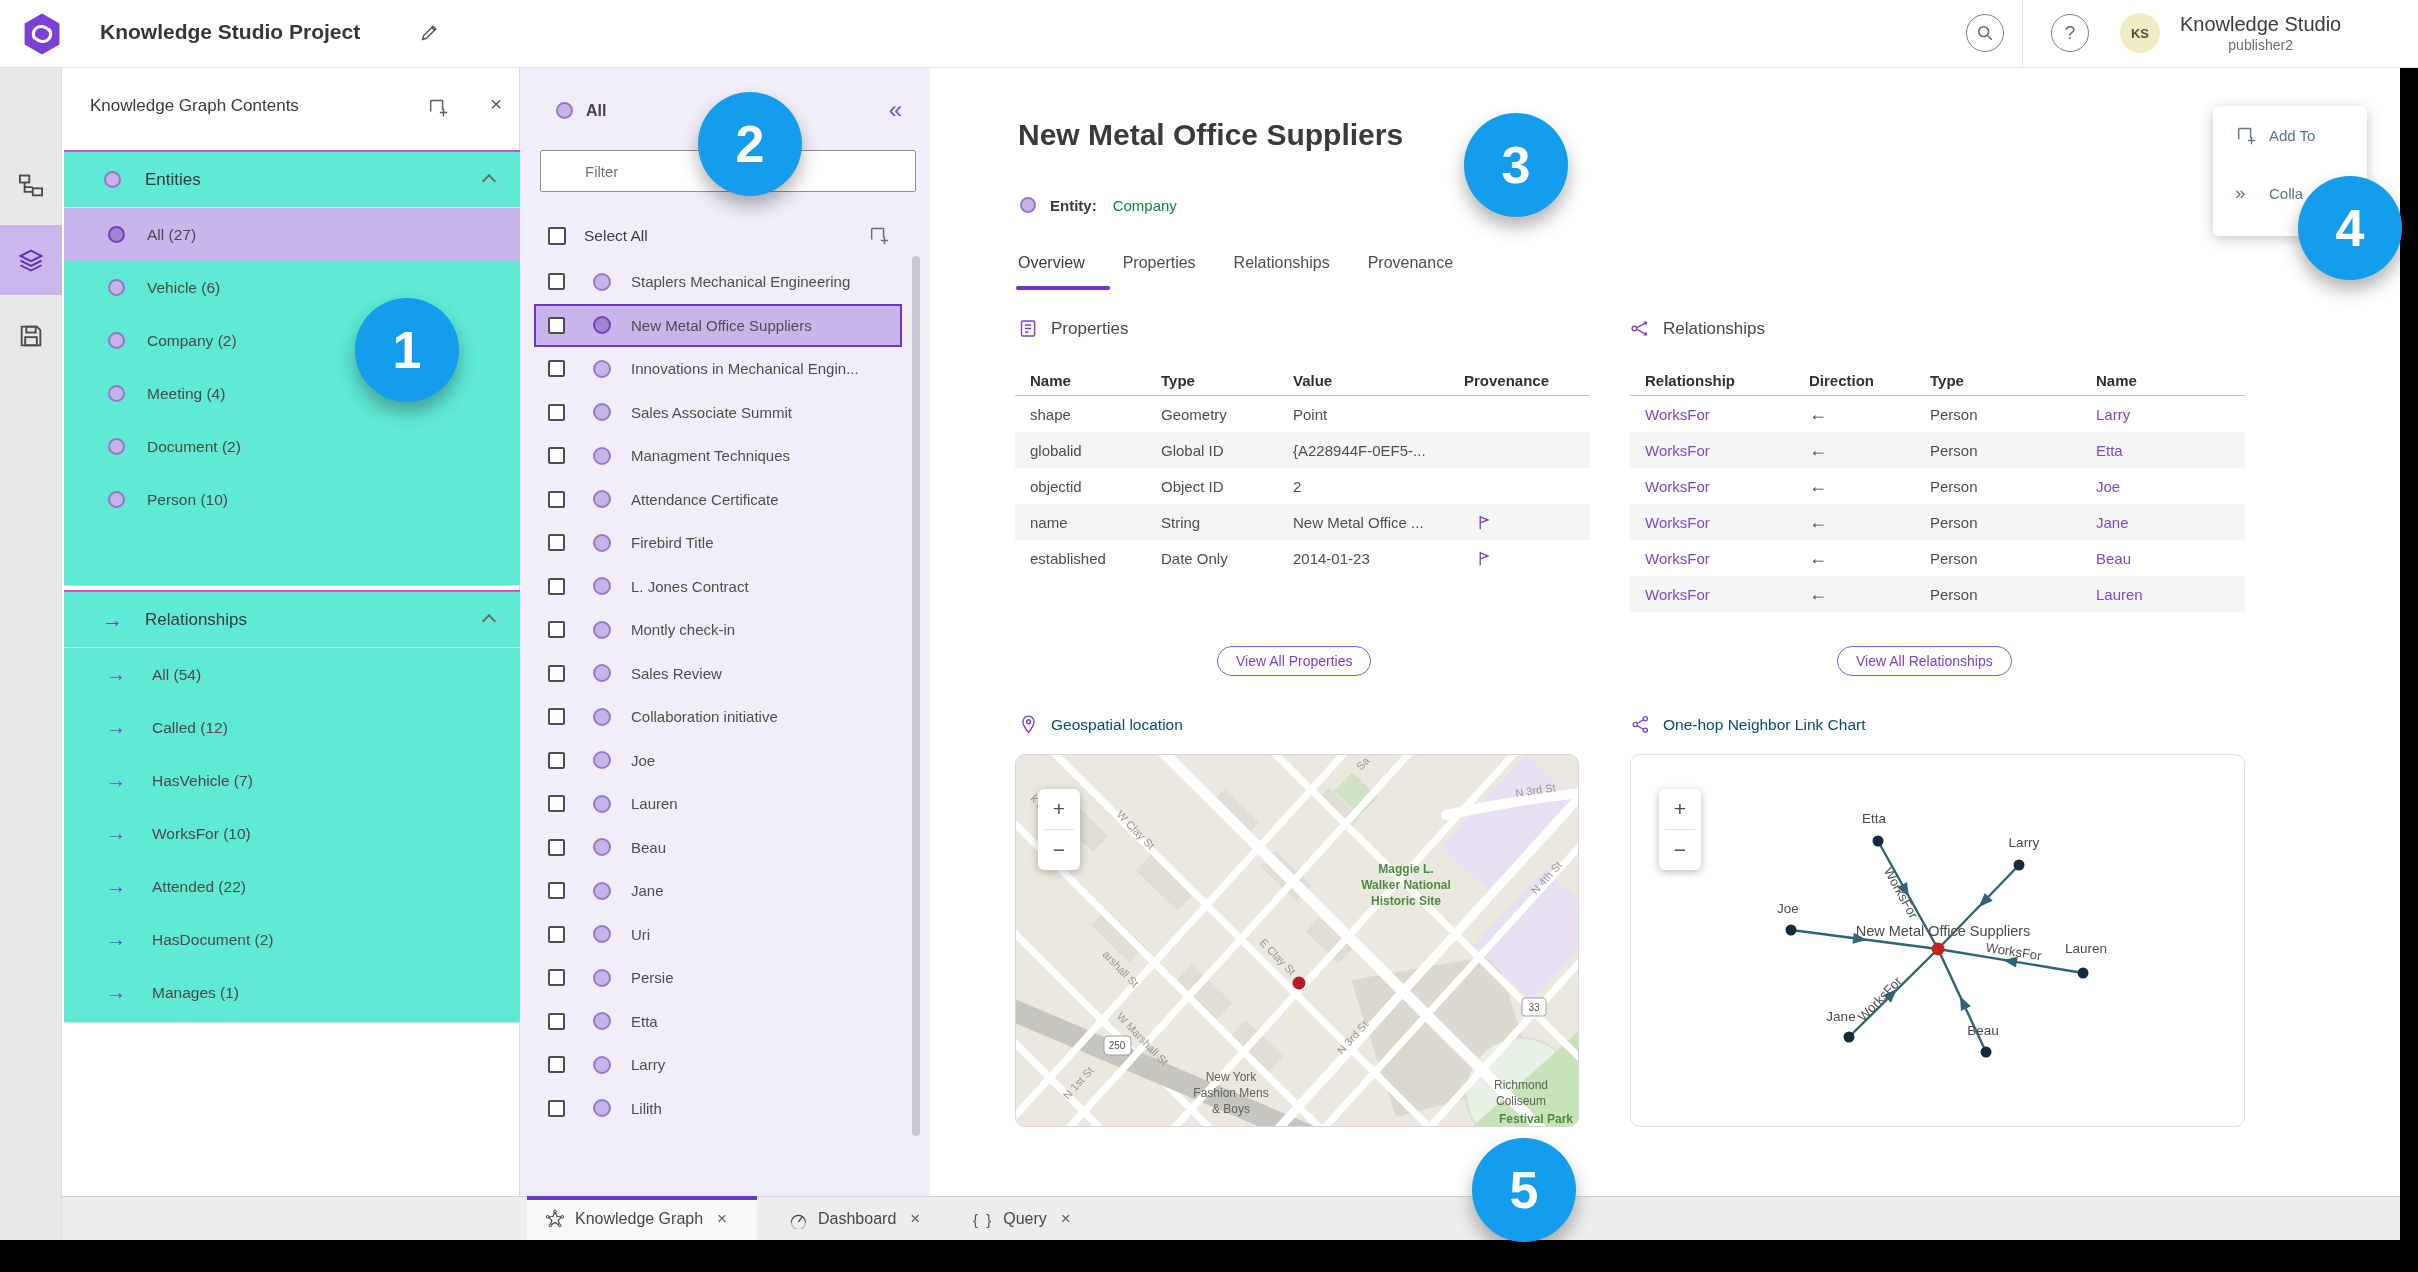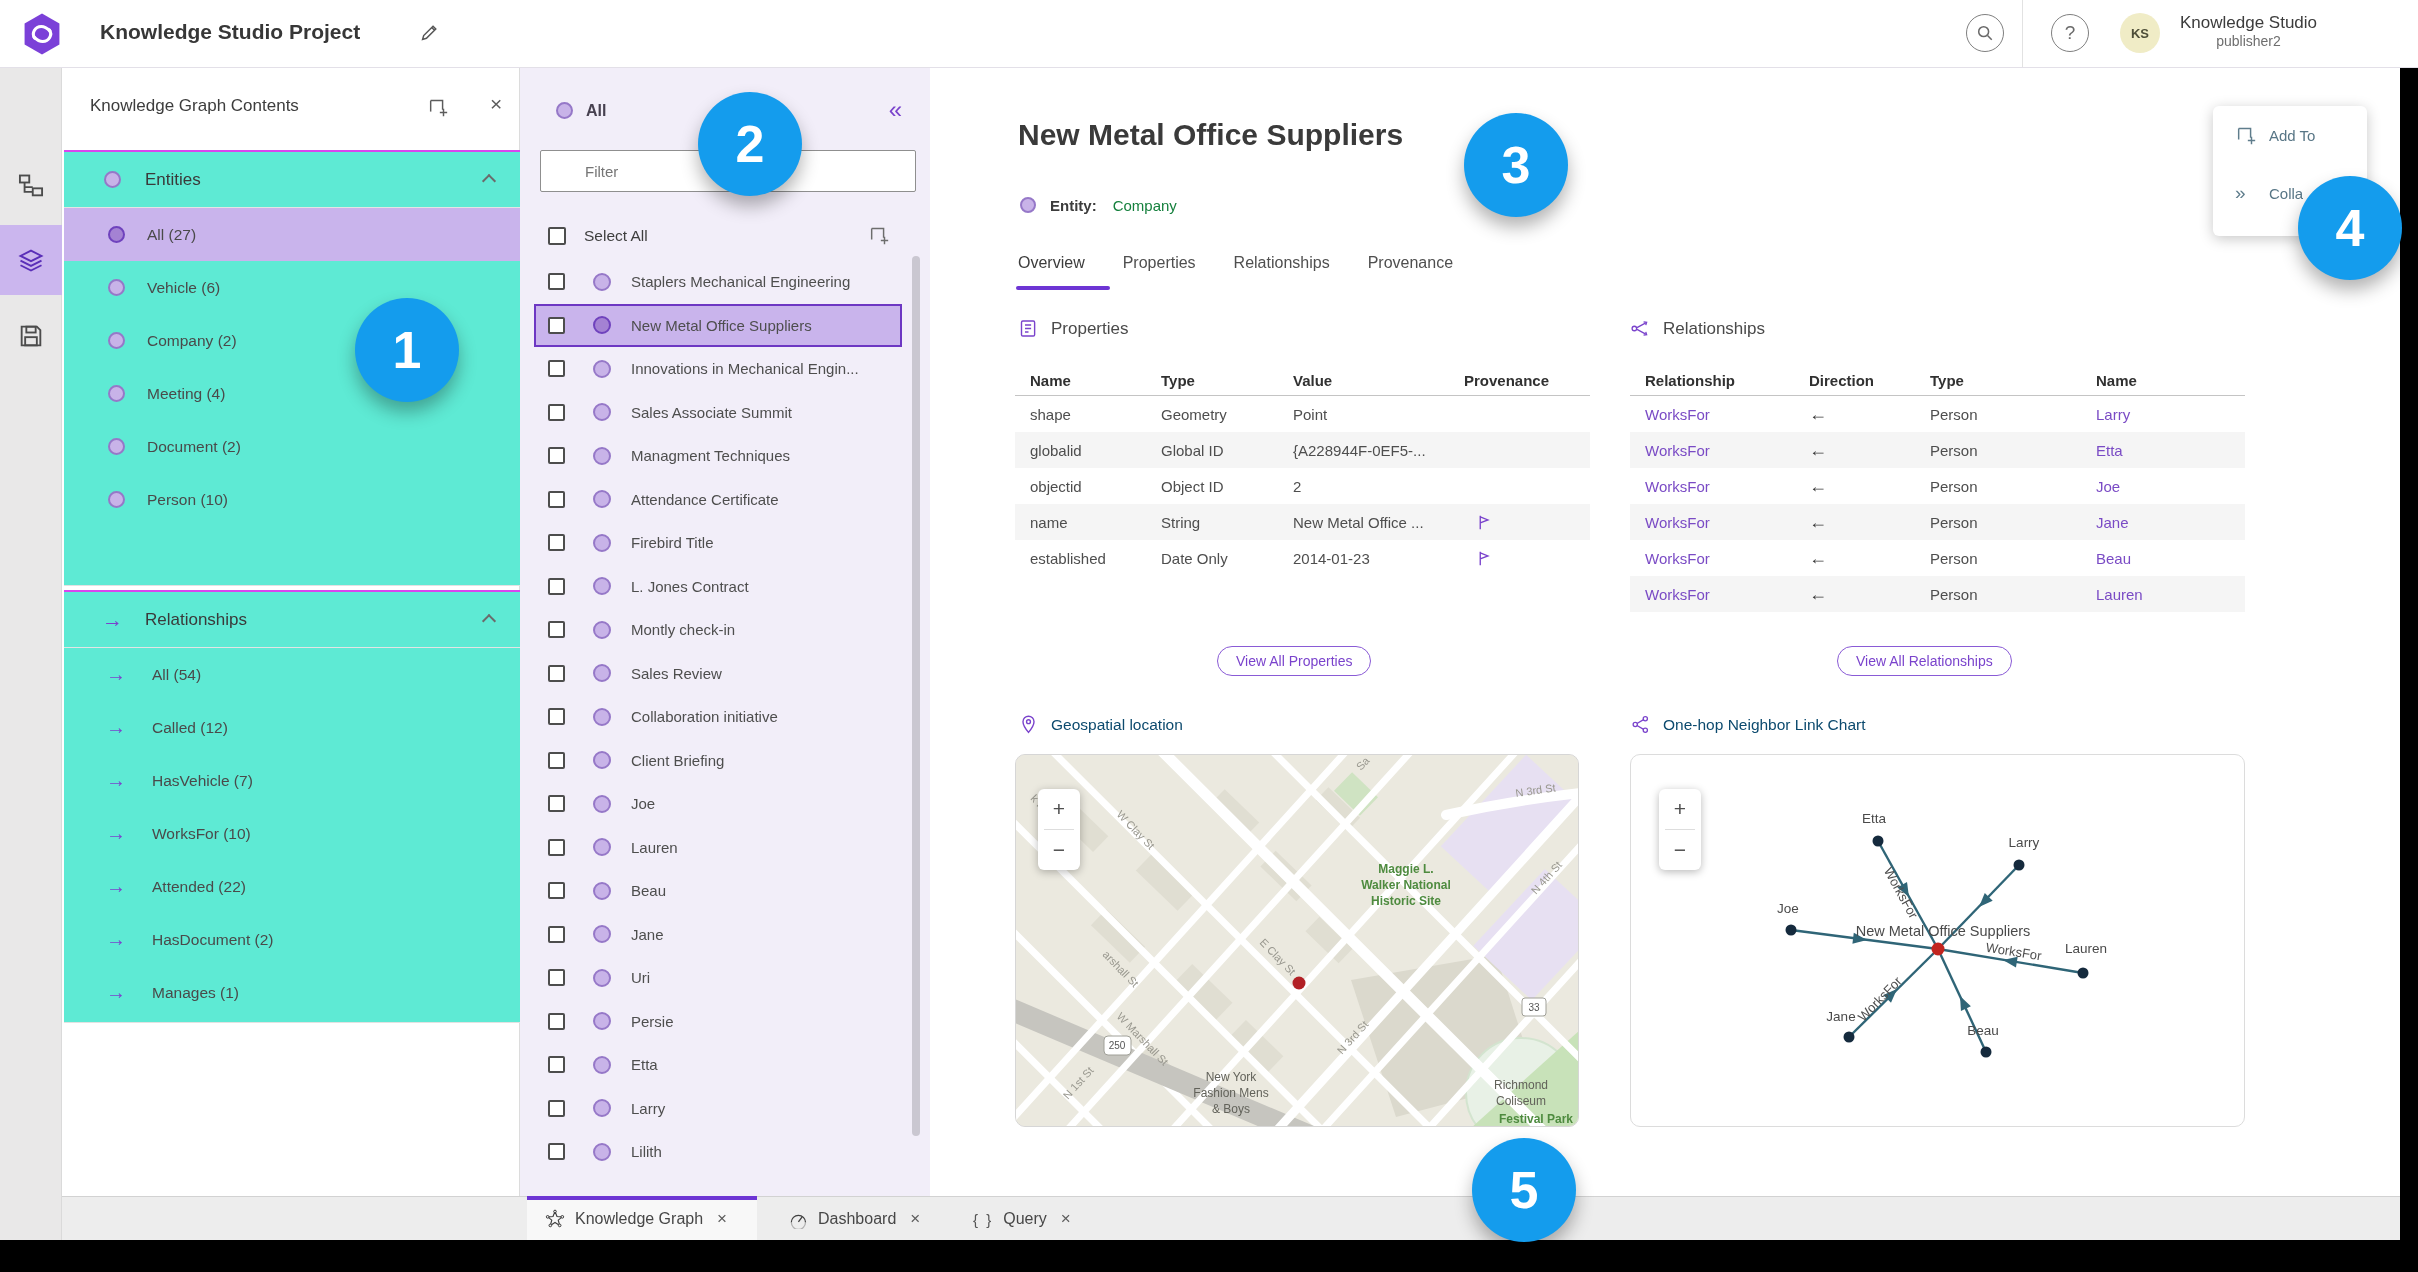--- a/index.html
+++ b/index.html
@@ -14,21 +14,21 @@
   #header { left:0; top:0; width:2418px; height:68px; background:#fff; border-bottom:1px solid #e3e0e8; z-index:10;text-align:center; }
   #logo { left:20px; top:12px; width:44px; height:44px; }
   #app-title { left:100px; top:20px; font-size:21px; font-weight:700; color:#373737; }
   #edit-pencil { left:418px; top:22px; width:22px; height:22px; color:#555; }
   .hbtn { width:38px; height:38px; border:1.5px solid #7f7f7f; border-radius:50%; display:flex; align-items:center; justify-content:center; color:#6a6a6a; background:#fff; }
   #search-btn { left:1966px; top:14px; }
   #hdr-divider { left:2022px; top:0; width:1px; height:67px; background:#e2e2e2; }
   #help-btn { left:2051px; top:14px; font-size:19px; }
   #avatar { left:2120px; top:13px; width:40px; height:40px; border-radius:50%; background:#f0ecc6; display:flex; align-items:center; justify-content:center; font-size:13px; font-weight:700; color:#4e4e38; }
   #account { left:2180px; top:12px; line-height:1.25; }
-  #account .nm { font-size:17px; color:#3c3c3c; }
+  #account .nm { font-size:20px; color:#3c3c3c; }
   #account .rl { font-size:14px; color:#6e6e6e; }
 
   
   #rail { left:0; top:68px; width:62px; height:1172px; background:#e9e8e8; border-right:1px solid #dadada; z-index:5; }
   .rail-ic { left:17px; width:28px; height:28px; color:#4c4c4c; }
   #rail-sel { left:0; top:157px; width:62px; height:70px; background:#cbb6ee; }
   #rail-expand { left:18px; top:1196px; font-size:21px; color:#5a5a5a; letter-spacing:-2px; }
 
   
   #contents { left:62px; top:68px; width:458px; height:1128px; background:#fff; border-right:1px solid #dcdcdc; z-index:4; }
@@ -355,25 +355,20 @@
         <span class="lbl">Sales Review</span>
       </div>
     <div class="f-item">
         <span class="cb"></span>
         <span class="dot"></span>
         <span class="lbl">Collaboration initiative</span>
       </div>
     <div class="f-item">
         <span class="cb"></span>
         <span class="dot"></span>
-        <span class="lbl">Client Briefing</span>
-      </div>
-    <div class="f-item">
-        <span class="cb"></span>
-        <span class="dot"></span>
         <span class="lbl">Joe</span>
       </div>
     <div class="f-item">
         <span class="cb"></span>
         <span class="dot"></span>
         <span class="lbl">Lauren</span>
       </div>
     <div class="f-item">
         <span class="cb"></span>
         <span class="dot"></span>

